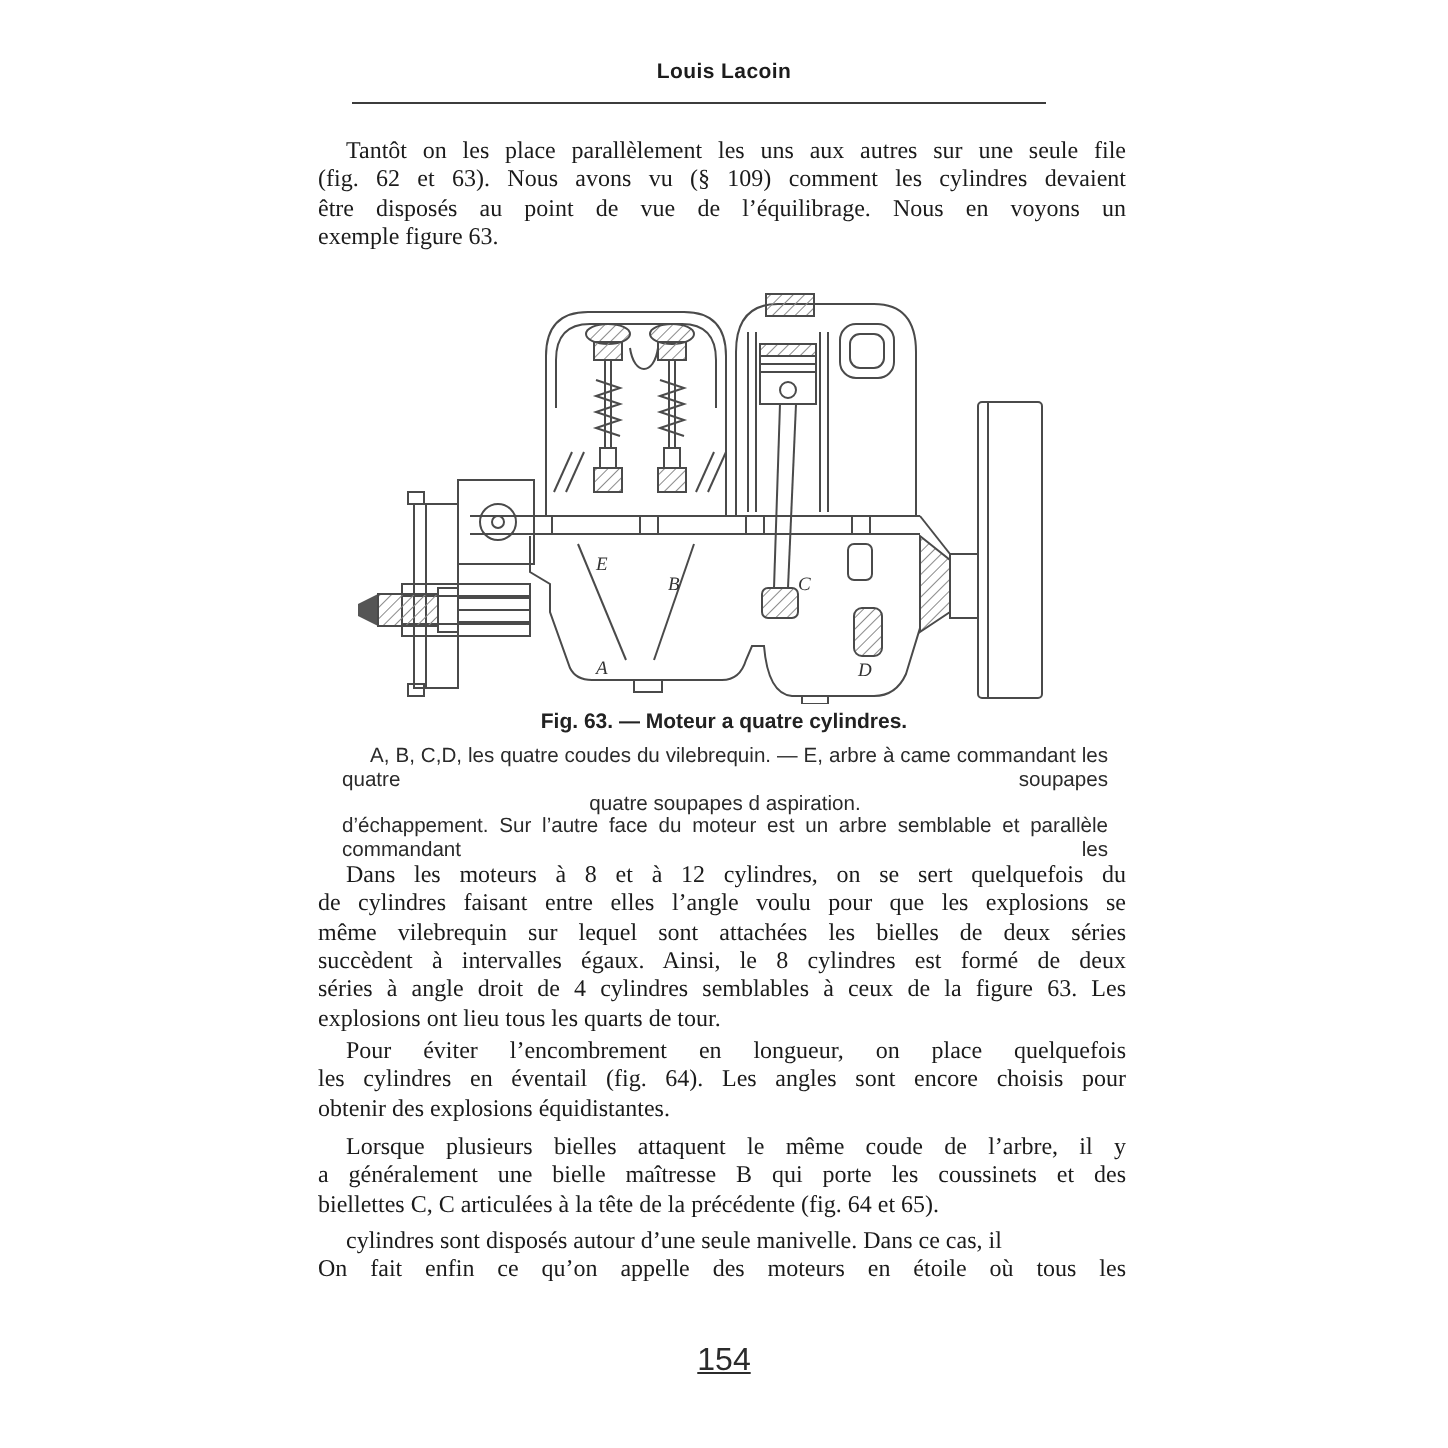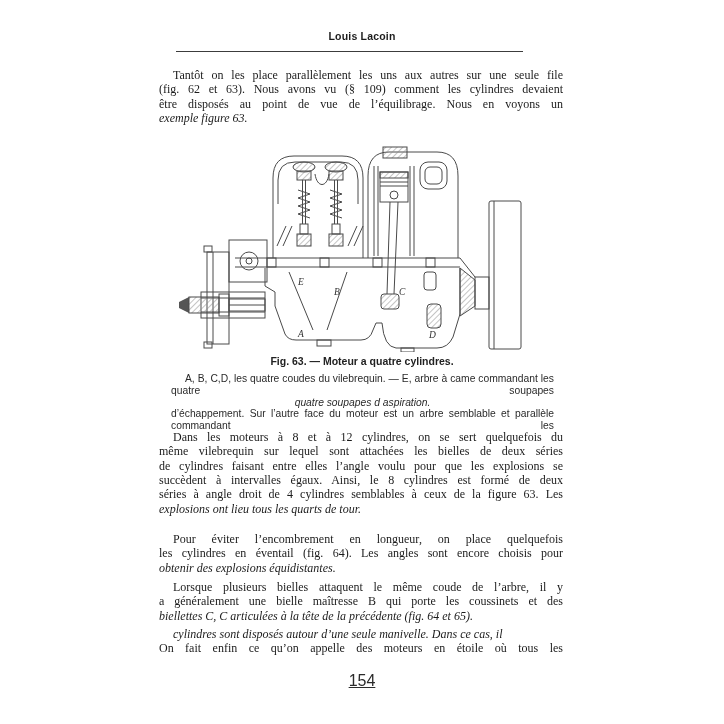--- a/index.html
+++ b/index.html
@@ -10,23 +10,23 @@
   .running-header{
     position:absolute;top:30px;left:0;right:0;text-align:center;
     font-family:"Liberation Sans", sans-serif;font-size:10.5px;font-weight:700;
     color:#1c1c1c;letter-spacing:.2px;
   }
   .header-rule{position:absolute;top:51px;left:176px;width:347px;height:0;border-top:1px solid #3c3c3c;}
   .text-block{position:absolute;left:159px;width:404px;font-size:12px;line-height:14.35px;}
   #intro-block{top:68px;}
   #main-block{top:430px;}
   .line{text-align:justify;text-align-last:justify;white-space:normal;}
-  .line.last{text-align-last:left;font-style:italic;}
+  .line.last{text-align-last:left;}
   .para .line:first-child{text-indent:14px;}
-  #main-block .para:nth-child(2){margin-top:16px;}
+  #main-block .para:nth-child(2){margin-top:2px;}
   #main-block .para:nth-child(3){margin-top:5px;}
   #main-block .para:nth-child(4){margin-top:4px;}
   .figure-wrap{position:absolute;top:146px;left:177px;width:370px;height:206px;}
   .fig-title{
     position:absolute;top:355px;left:0;right:0;text-align:center;
     font-family:"Liberation Sans", sans-serif;font-size:10.5px;font-weight:700;color:#222222;
   }
   #fig-desc{
     position:absolute;top:373px;left:171px;width:383px;
     font-family:"Liberation Sans", sans-serif;font-size:10.3px;line-height:11.8px;color:#2a2a2a;
@@ -172,22 +172,22 @@
     <div class="para">
       <div class="line">A, B, C,D, les quatre coudes du vilebrequin. — E, arbre à came commandant les quatre soupapes</div>
       <div class="line last">quatre soupapes d aspiration.</div>
       <div class="line">d’échappement. Sur l’autre face du moteur est un arbre semblable et parallèle commandant les</div>
     </div>
   </div>
 
 <div class="text-block" id="main-block">
     <div class="para">
       <div class="line">Dans les moteurs à 8 et à 12 cylindres, on se sert quelquefois du</div>
+      <div class="line">de cylindres faisant entre elles l’angle voulu pour que les explosions se</div>
       <div class="line">même vilebrequin sur lequel sont attachées les bielles de deux séries</div>
-      <div class="line">de cylindres faisant entre elles l’angle voulu pour que les explosions se</div>
       <div class="line">succèdent à intervalles égaux. Ainsi, le 8 cylindres est formé de deux</div>
       <div class="line">séries à angle droit de 4 cylindres semblables à ceux de la figure 63. Les</div>
       <div class="line last">explosions ont lieu tous les quarts de tour.</div>
     </div>
     <div class="para">
       <div class="line">Pour éviter l’encombrement en longueur, on place quelquefois</div>
       <div class="line">les cylindres en éventail (fig. 64). Les angles sont encore choisis pour</div>
       <div class="line last">obtenir des explosions équidistantes.</div>
     </div>
     <div class="para">

